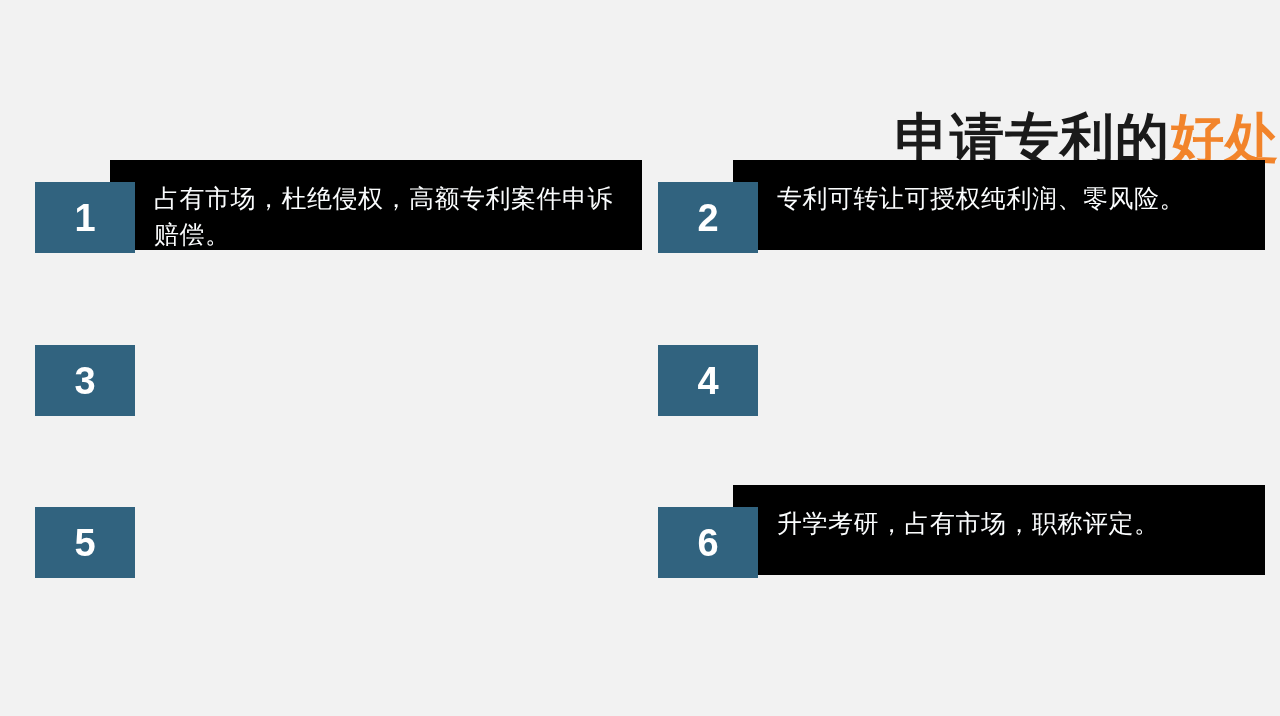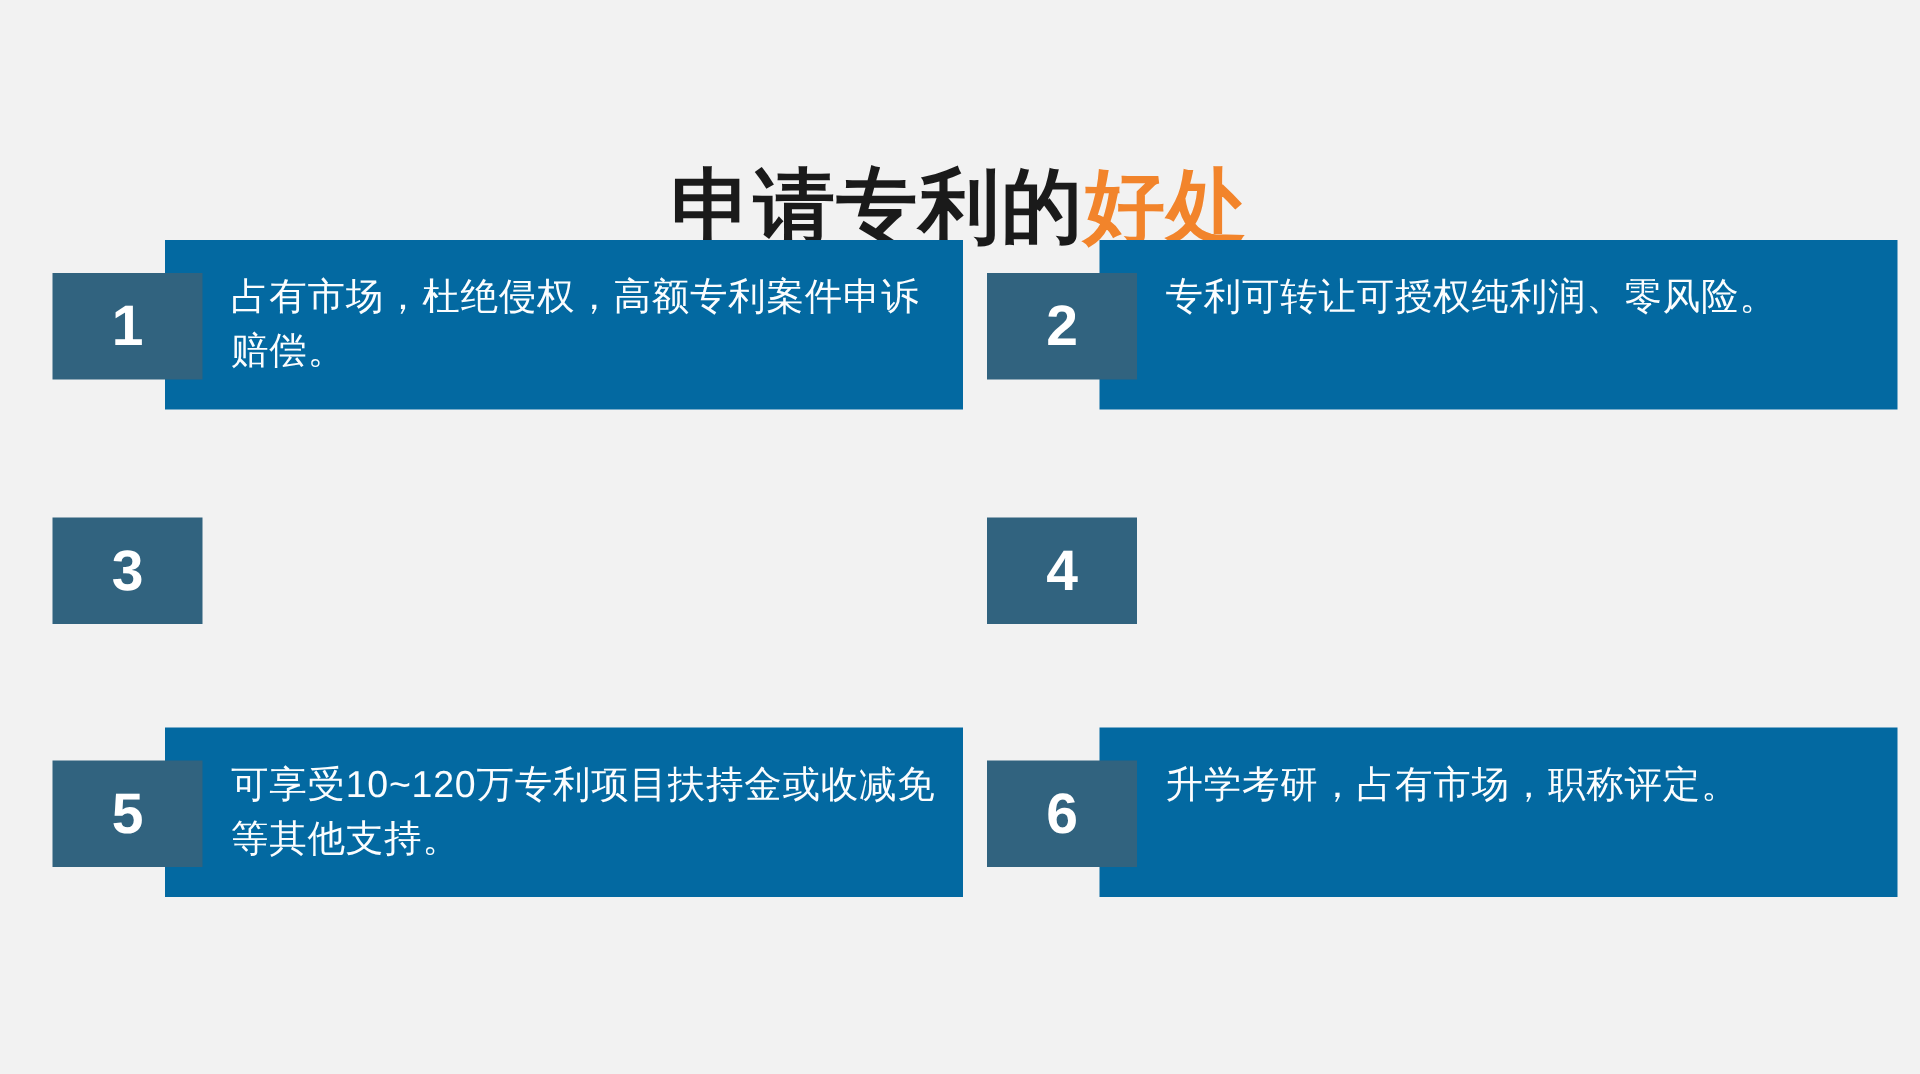--- a/index.html
+++ b/index.html
@@ -20,21 +20,21 @@
     height: 716px;
     background: #f2f2f2;
   }
 
   
   .title {
     position: absolute;
     left: 0;
     top: 70px;
     width: 1280px;
-    text-align: center;
+    text-align: right;
     font-size: 54px;
     line-height: 64px;
     font-weight: 700;
     letter-spacing: 1px;
     white-space: nowrap;
   }
   .title .t-main {
     color: #1a1a1a;
   }
   .title .t-accent {
@@ -59,22 +59,22 @@
   .card.row-1 { top: 158px; }
   .card.row-2 { top: 321px; }
   .card.row-3 { top: 483px; }
 
   
   .card-panel {
     position: absolute;
     left: 75px;
     top: 2px;
     width: 532px;
-    height: 113px;
-    background: #0369a1;
+    height: 90px;
+    background: #000000;
   }
   .card-panel-text {
     position: absolute;
     left: 44px;
     top: 20px;
     right: 8px;
     font-size: 25px;
     line-height: 36px;
     color: #fbfdfe;
     letter-spacing: 0.5px;
@@ -136,23 +136,20 @@
       </div>
     </div>
 
     <div class="card col-right row-2">
       <div class="card-badge">
         <span class="card-badge-number">4</span>
       </div>
     </div>
 
     <div class="card col-left row-3">
-      <div class="card-panel">
-        <div class="card-panel-text">可享受10~120万专利项目扶持金或收减免等其他支持。</div>
-      </div>
       <div class="card-badge">
         <span class="card-badge-number">5</span>
       </div>
     </div>
 
     <div class="card col-right row-3">
       <div class="card-panel">
         <div class="card-panel-text">升学考研，占有市场，职称评定。</div>
       </div>
       <div class="card-badge">

